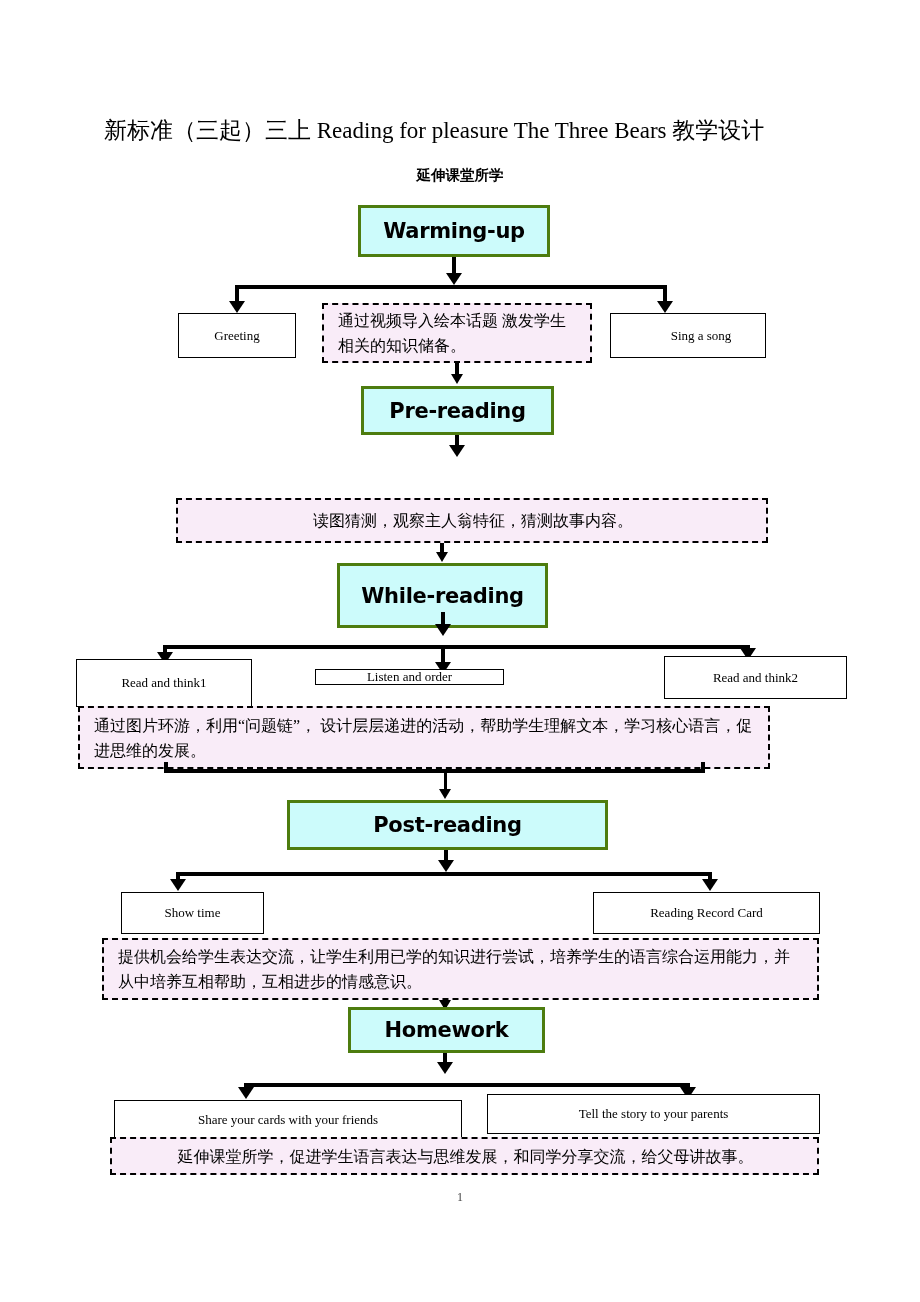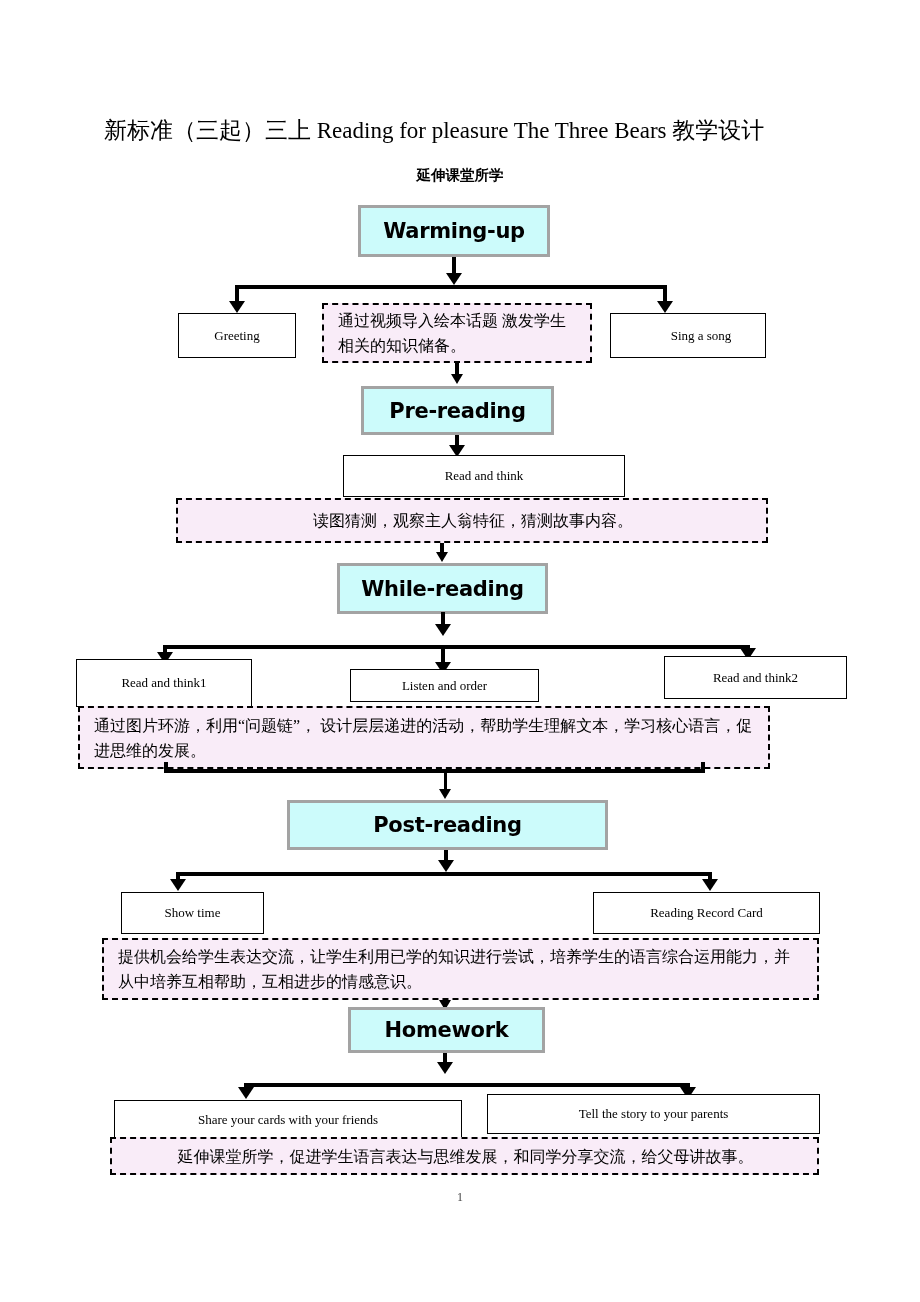--- a/index.html
+++ b/index.html
@@ -51,21 +51,21 @@
     box-sizing: border-box;
     display: flex;
     align-items: center;
     justify-content: center;
     text-align: center;
   }
 
   
   .stage {
     background: #ccfbfb;
-    border: 3px solid #a3a3a3;
+    border: 3px solid #4d7c0f;
     font-family: "DejaVu Sans", "Liberation Sans", sans-serif;
     font-weight: bold;
     font-size: 21px;
     letter-spacing: -0.3px;
     color: #000;
   }
 
   
   .activity {
     background: #ffffff;
@@ -161,49 +161,46 @@
   <div class="conn vline" style="left:455px; top:363px; width:4px; height:14px;"></div>
   <div class="arrow-down thin" style="left:451px; top:374px;"></div>
 
   <div class="node stage" style="left:361px; top:386px; width:193px; height:49px;">
     <span>Pre-reading</span>
   </div>
 
   <div class="conn vline" style="left:455px; top:435px; width:4px; height:12px;"></div>
   <div class="arrow-down" style="left:449px; top:445px;"></div>
 
-  <div class="node activity" style="left:343px; top:455px; width:282px; height:42px;">
-    <span>Read and think</span>
-  </div>
 
   <div class="note center" style="left:176px; top:498px; width:592px; height:45px;">
     <span>读图猜测，观察主人翁特征，猜测故事内容。</span>
   </div>
 
   <div class="conn vline" style="left:440px; top:543px; width:4px; height:13px;"></div>
   <div class="arrow-down thin" style="left:436px; top:552px;"></div>
 
-  <div class="node stage" style="left:337px; top:563px; width:211px; height:51px;">
+  <div class="node stage" style="left:337px; top:563px; width:211px; height:65px;">
     <span>While-reading</span>
   </div>
 
   <div class="conn vline" style="left:441px; top:612px; width:4px; height:16px;"></div>
   <div class="arrow-down" style="left:435px; top:624px;"></div>
   <div class="conn hline" style="left:163px; top:645px; width:587px; height:4px;"></div>
   <div class="conn vline" style="left:163px; top:645px; width:4px; height:12px;"></div>
   <div class="arrow-down" style="left:157px; top:652px;"></div>
   <div class="conn vline" style="left:441px; top:645px; width:4px; height:22px;"></div>
   <div class="arrow-down" style="left:435px; top:662px;"></div>
   <div class="conn vline" style="left:746px; top:645px; width:4px; height:6px;"></div>
   <div class="arrow-down" style="left:740px; top:648px;"></div>
 
   <div class="node activity" style="left:76px; top:659px; width:176px; height:48px;">
     <span>Read and think1</span>
   </div>
-  <div class="node activity" style="left:350px; top:669px; width:189px; height:33px;">
+  <div class="node activity" style="left:315px; top:669px; width:189px; height:16px;">
     <span>Listen and order</span>
   </div>
   <div class="node activity" style="left:664px; top:656px; width:183px; height:43px;">
     <span>Read and think2</span>
   </div>
 
   <div class="note left" style="left:78px; top:706px; width:692px; height:63px;">
     <span>通过图片环游，利用“问题链”， 设计层层递进的活动，帮助学生理解文本，学习核心语言，促进思维的发展。</span>
   </div>
 

